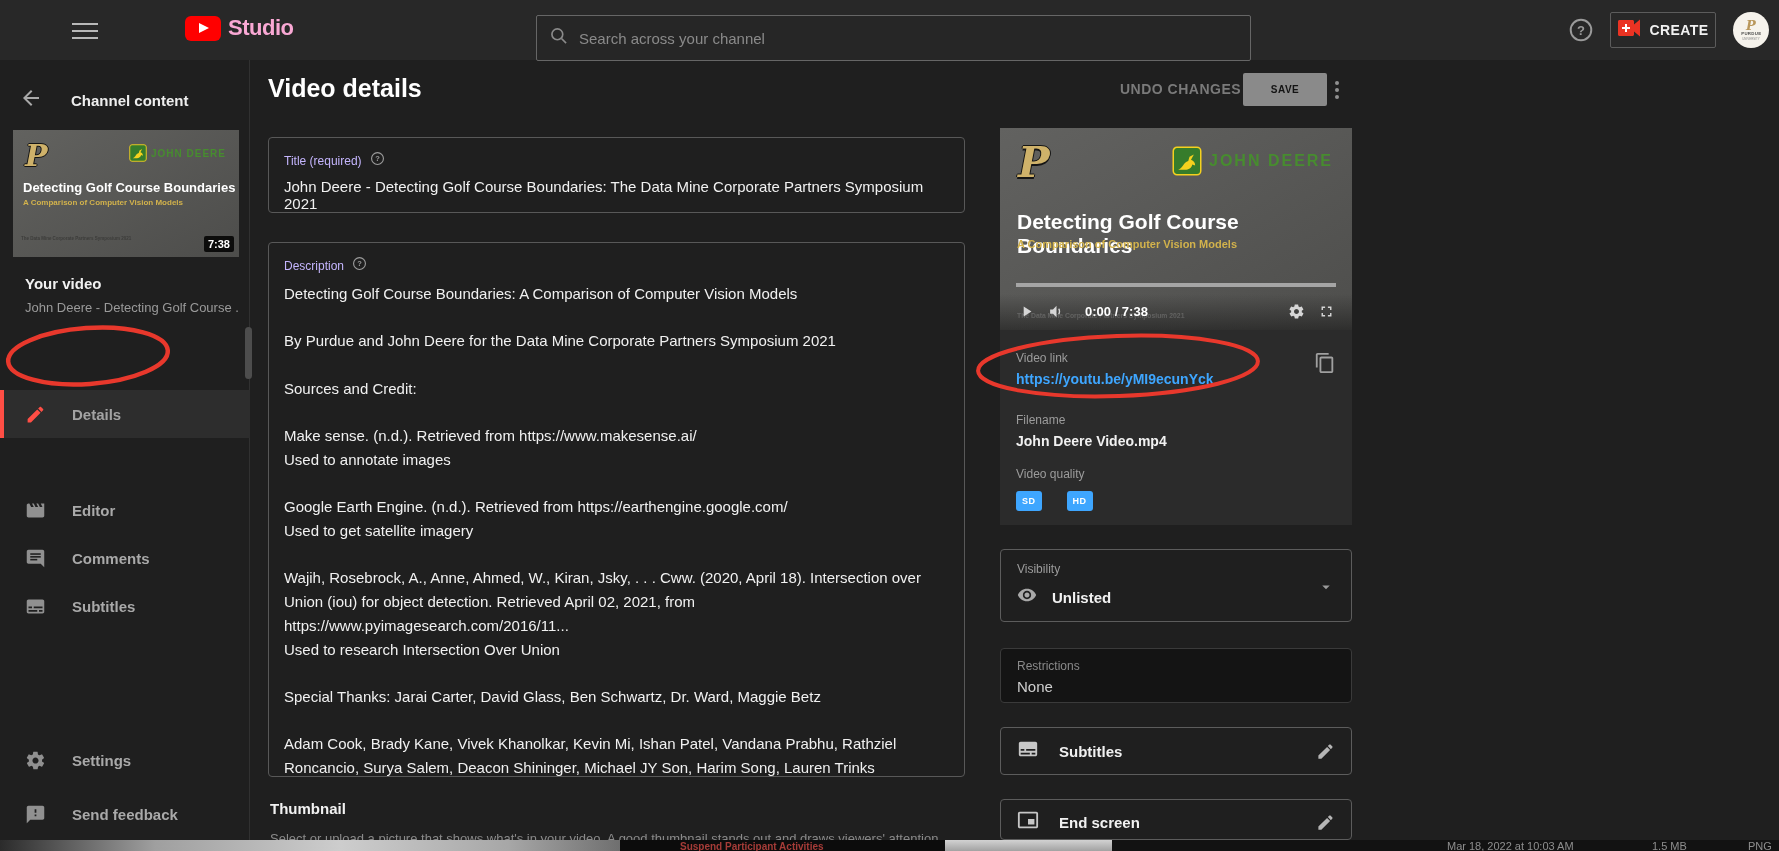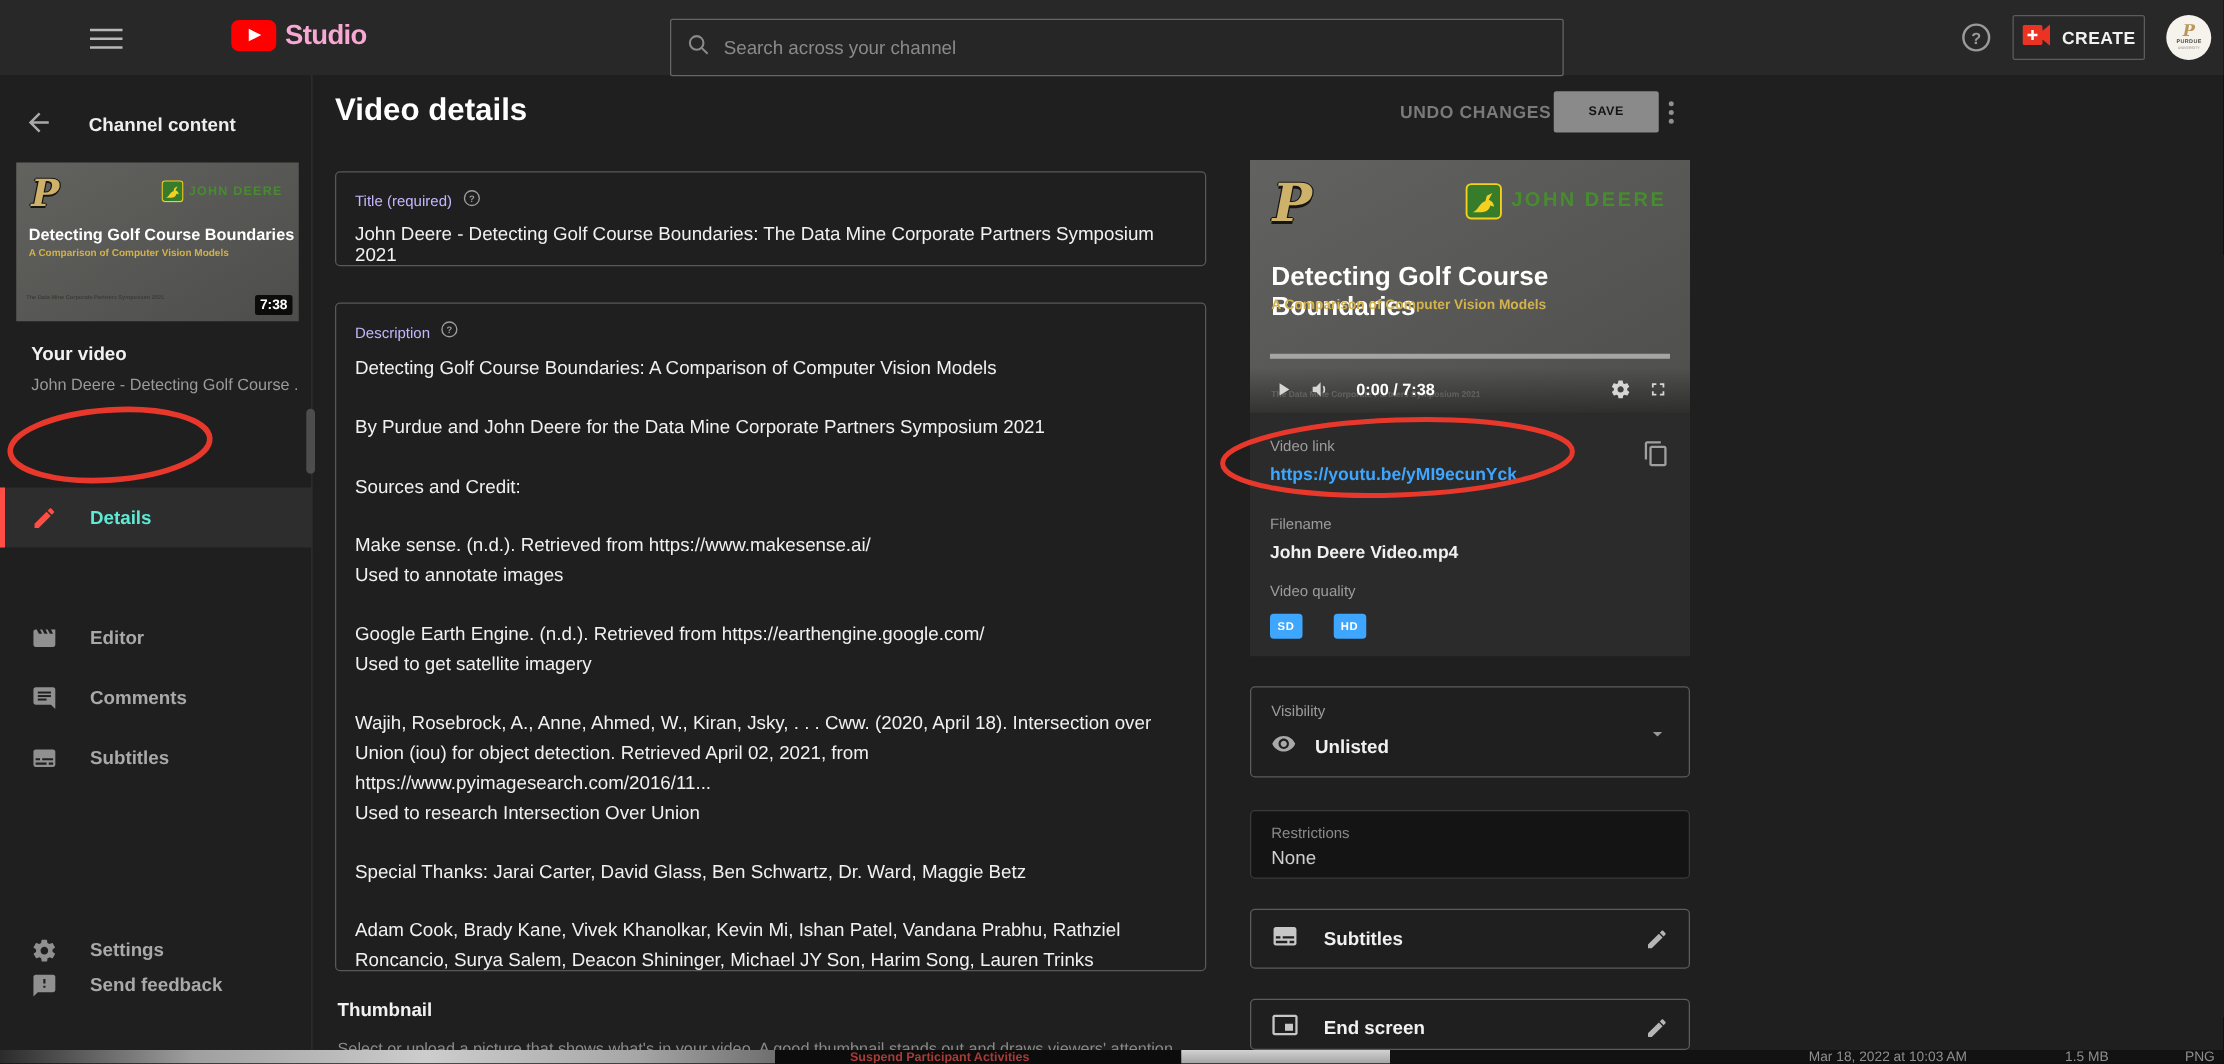--- a/index.html
+++ b/index.html
@@ -47,21 +47,21 @@
   .mini-foot { position:absolute; left:8px; top:106px; font-size:7px; transform:scale(0.64); transform-origin:left top;
                font-weight:bold; color:#3c3c3a; white-space:nowrap; }
   .duration-badge { position:absolute; right:5px; bottom:5px; background:rgba(0,0,0,0.85); color:#fff;
                     font-size:11px; font-weight:bold; padding:2px 4px; border-radius:2px; }
   .yv-title { position:absolute; left:25px; top:215px; font-size:15px; font-weight:bold; color:#f1f1f1; }
   .yv-sub { position:absolute; left:25px; top:240px; font-size:13px; color:#9a9a9a; width:215px; white-space:nowrap; overflow:hidden; }
   .nav-item { position:absolute; left:0; width:250px; height:48px; display:flex; align-items:center; cursor:pointer; }
   .nav-item .ni-icon { margin-left:25px; width:22px; display:flex; }
   .nav-item .ni-label { margin-left:25px; font-size:15px; font-weight:bold; color:#a9a9a9; }
   .nav-item.active { background:#2d2d2d; }
-  .nav-item.active .ni-label { color:#5eead4; }
+  .nav-item.active .ni-label { color:#a3a3a3; }
   .active-bar { position:absolute; left:0; top:0; width:4px; height:48px; background:#ff4e45; }
 
   
   .scroll-thumb { position:absolute; left:245px; top:327px; width:7px; height:52px; background:#4d4d4d; border-radius:4px; z-index:5; }
   .page-title { position:absolute; left:268px; top:74px; font-size:25px; font-weight:bold; color:#fff; }
   .undo-label { position:absolute; left:1120px; top:81px; font-size:14px; font-weight:bold; color:#7a7a7a; letter-spacing:0.5px; cursor:pointer; }
   .save-btn { position:absolute; left:1243px; top:73px; width:84px; height:33px; background:#8a8a8a; color:#141414;
               font-size:10px; font-weight:bold; letter-spacing:0.5px; border:none; border-radius:2px;
               display:flex; align-items:center; justify-content:center; cursor:pointer; font-family:"Liberation Sans",sans-serif; }
   .kebab { position:absolute; left:1328px; top:76px; width:18px; height:28px; display:flex; flex-direction:column;
@@ -249,21 +249,21 @@
     </div>
 
     <div class="nav-item" style="top:676px;">
       <span class="ni-icon">
         <svg width="21" height="21" viewBox="0 0 24 24">
             <path fill="#909090" d="M19.4 13c0-.3.1-.6.1-1s0-.7-.1-1l2.1-1.6c.2-.2.3-.5.1-.7l-2-3.5c-.1-.2-.4-.3-.6-.2l-2.5 1c-.5-.4-1.1-.7-1.7-1l-.4-2.6c0-.2-.2-.4-.5-.4h-4c-.2 0-.4.2-.5.4l-.4 2.6c-.6.2-1.2.6-1.7 1l-2.5-1c-.2-.1-.5 0-.6.2l-2 3.5c-.1.2-.1.5.1.7L4.5 11c0 .3-.1.6-.1 1s0 .7.1 1l-2.1 1.6c-.2.2-.3.5-.1.7l2 3.5c.1.2.4.3.6.2l2.5-1c.5.4 1.1.7 1.7 1l.4 2.6c0 .2.2.4.5.4h4c.2 0 .4-.2.5-.4l.4-2.6c.6-.2 1.2-.6 1.7-1l2.5 1c.2.1.5 0 .6-.2l2-3.5c.1-.2.1-.5-.1-.7L19.4 13zM12 15.5c-1.9 0-3.5-1.6-3.5-3.5s1.6-3.5 3.5-3.5 3.5 1.6 3.5 3.5-1.6 3.5-3.5 3.5z"></path>
           </svg>
       </span>
       <span class="ni-label">Settings</span>
     </div>
-    <div class="nav-item" style="top:704px;">
+    <div class="nav-item" style="top:730px;">
       <span class="ni-icon">
         <svg width="21" height="21" viewBox="0 0 24 24">
             <path fill="#909090" d="M20 2H4c-1.1 0-1.99.9-1.99 2L2 22l4-4h14c1.1 0 2-.9 2-2V4c0-1.1-.9-2-2-2zm-7 12h-2v-2h2v2zm0-4h-2V6h2v4z"></path>
           </svg>
       </span>
       <span class="ni-label">Send feedback</span>
     </div>
   </aside>
 
   <div class="scroll-thumb"></div>

